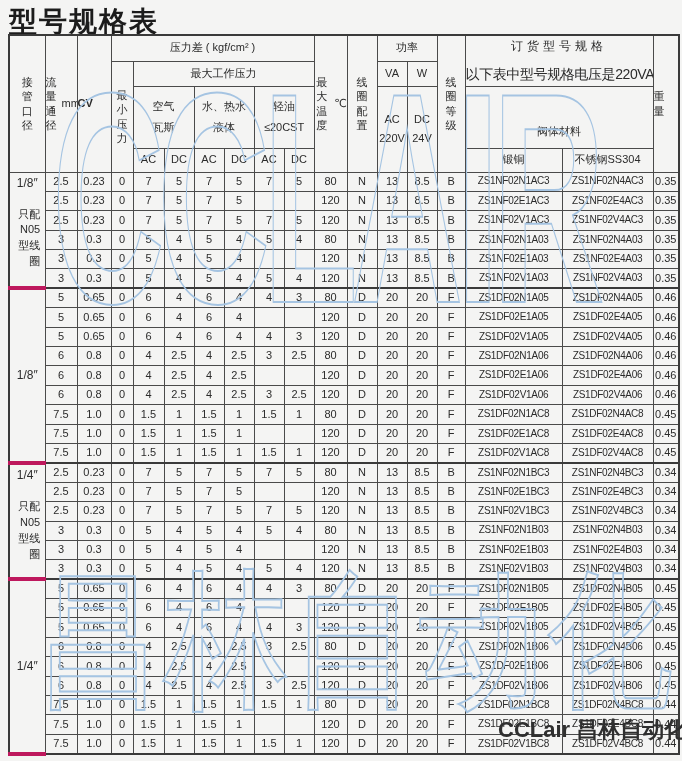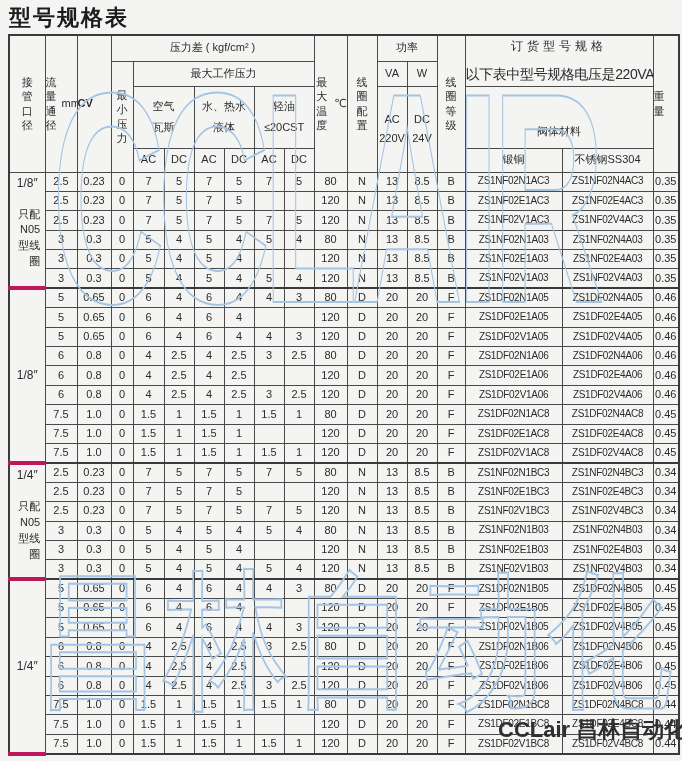--- a/index.html
+++ b/index.html
@@ -4,21 +4,21 @@
 <style>
   html,body{margin:0;padding:0;}
   body{
     width:682px;height:761px;position:relative;overflow:hidden;
     background:#f4f4f3;
     font-family:"Liberation Sans","DejaVu Sans",sans-serif;
     color:#2b2b2b;
   }
   .page-title{
     position:absolute;left:9px;top:3px;
-    font-size:22px;font-weight:600;letter-spacing:2px;color:#1c1c1c;
+    font-size:28px;font-weight:600;letter-spacing:2px;color:#1c1c1c;
   }
   table.spec{
     position:absolute;left:8px;top:34px;width:670px;
     border-collapse:collapse;table-layout:fixed;
     border:2px solid #3a3a3a;
   }
   .spec th,.spec td{
     border:1px solid #4a4a4a;
     font-weight:400;text-align:center;vertical-align:middle;
     padding:0;font-size:11px;line-height:1.25;color:#2b2b2b;

